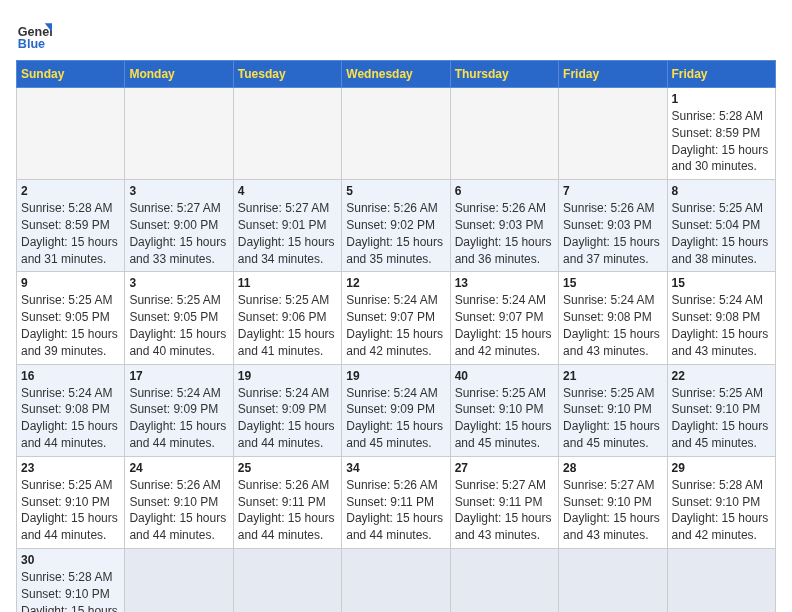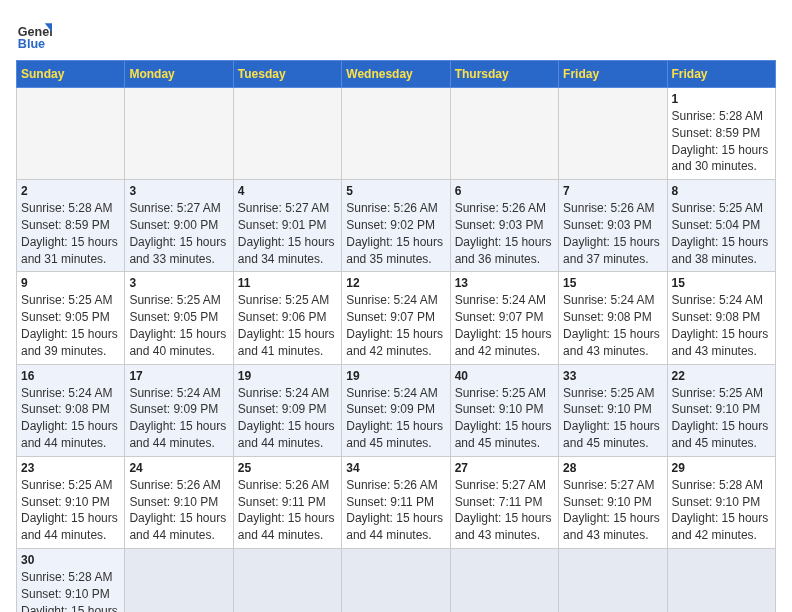--- a/index.html
+++ b/index.html
@@ -246,21 +246,21 @@
 Sunset: 9:09 PM
 Daylight: 15 hours and 45 minutes.</div>
         </td>
         <td>
           <span class="day-number">40</span>
           <div class="day-info">Sunrise: 5:25 AM
 Sunset: 9:10 PM
 Daylight: 15 hours and 45 minutes.</div>
         </td>
         <td>
-          <span class="day-number">33</span>
+          <span class="day-number">21</span>
           <div class="day-info">Sunrise: 5:25 AM
 Sunset: 9:10 PM
 Daylight: 15 hours and 45 minutes.</div>
         </td>
         <td>
           <span class="day-number">22</span>
           <div class="day-info">Sunrise: 5:25 AM
 Sunset: 9:10 PM
 Daylight: 15 hours and 45 minutes.</div>
         </td>
@@ -286,21 +286,21 @@
         </td>
         <td>
           <span class="day-number">34</span>
           <div class="day-info">Sunrise: 5:26 AM
 Sunset: 9:11 PM
 Daylight: 15 hours and 44 minutes.</div>
         </td>
         <td>
           <span class="day-number">27</span>
           <div class="day-info">Sunrise: 5:27 AM
-Sunset: 7:11 PM
+Sunset: 9:11 PM
 Daylight: 15 hours and 43 minutes.</div>
         </td>
         <td>
           <span class="day-number">28</span>
           <div class="day-info">Sunrise: 5:27 AM
 Sunset: 9:10 PM
 Daylight: 15 hours and 43 minutes.</div>
         </td>
         <td>
           <span class="day-number">29</span>

